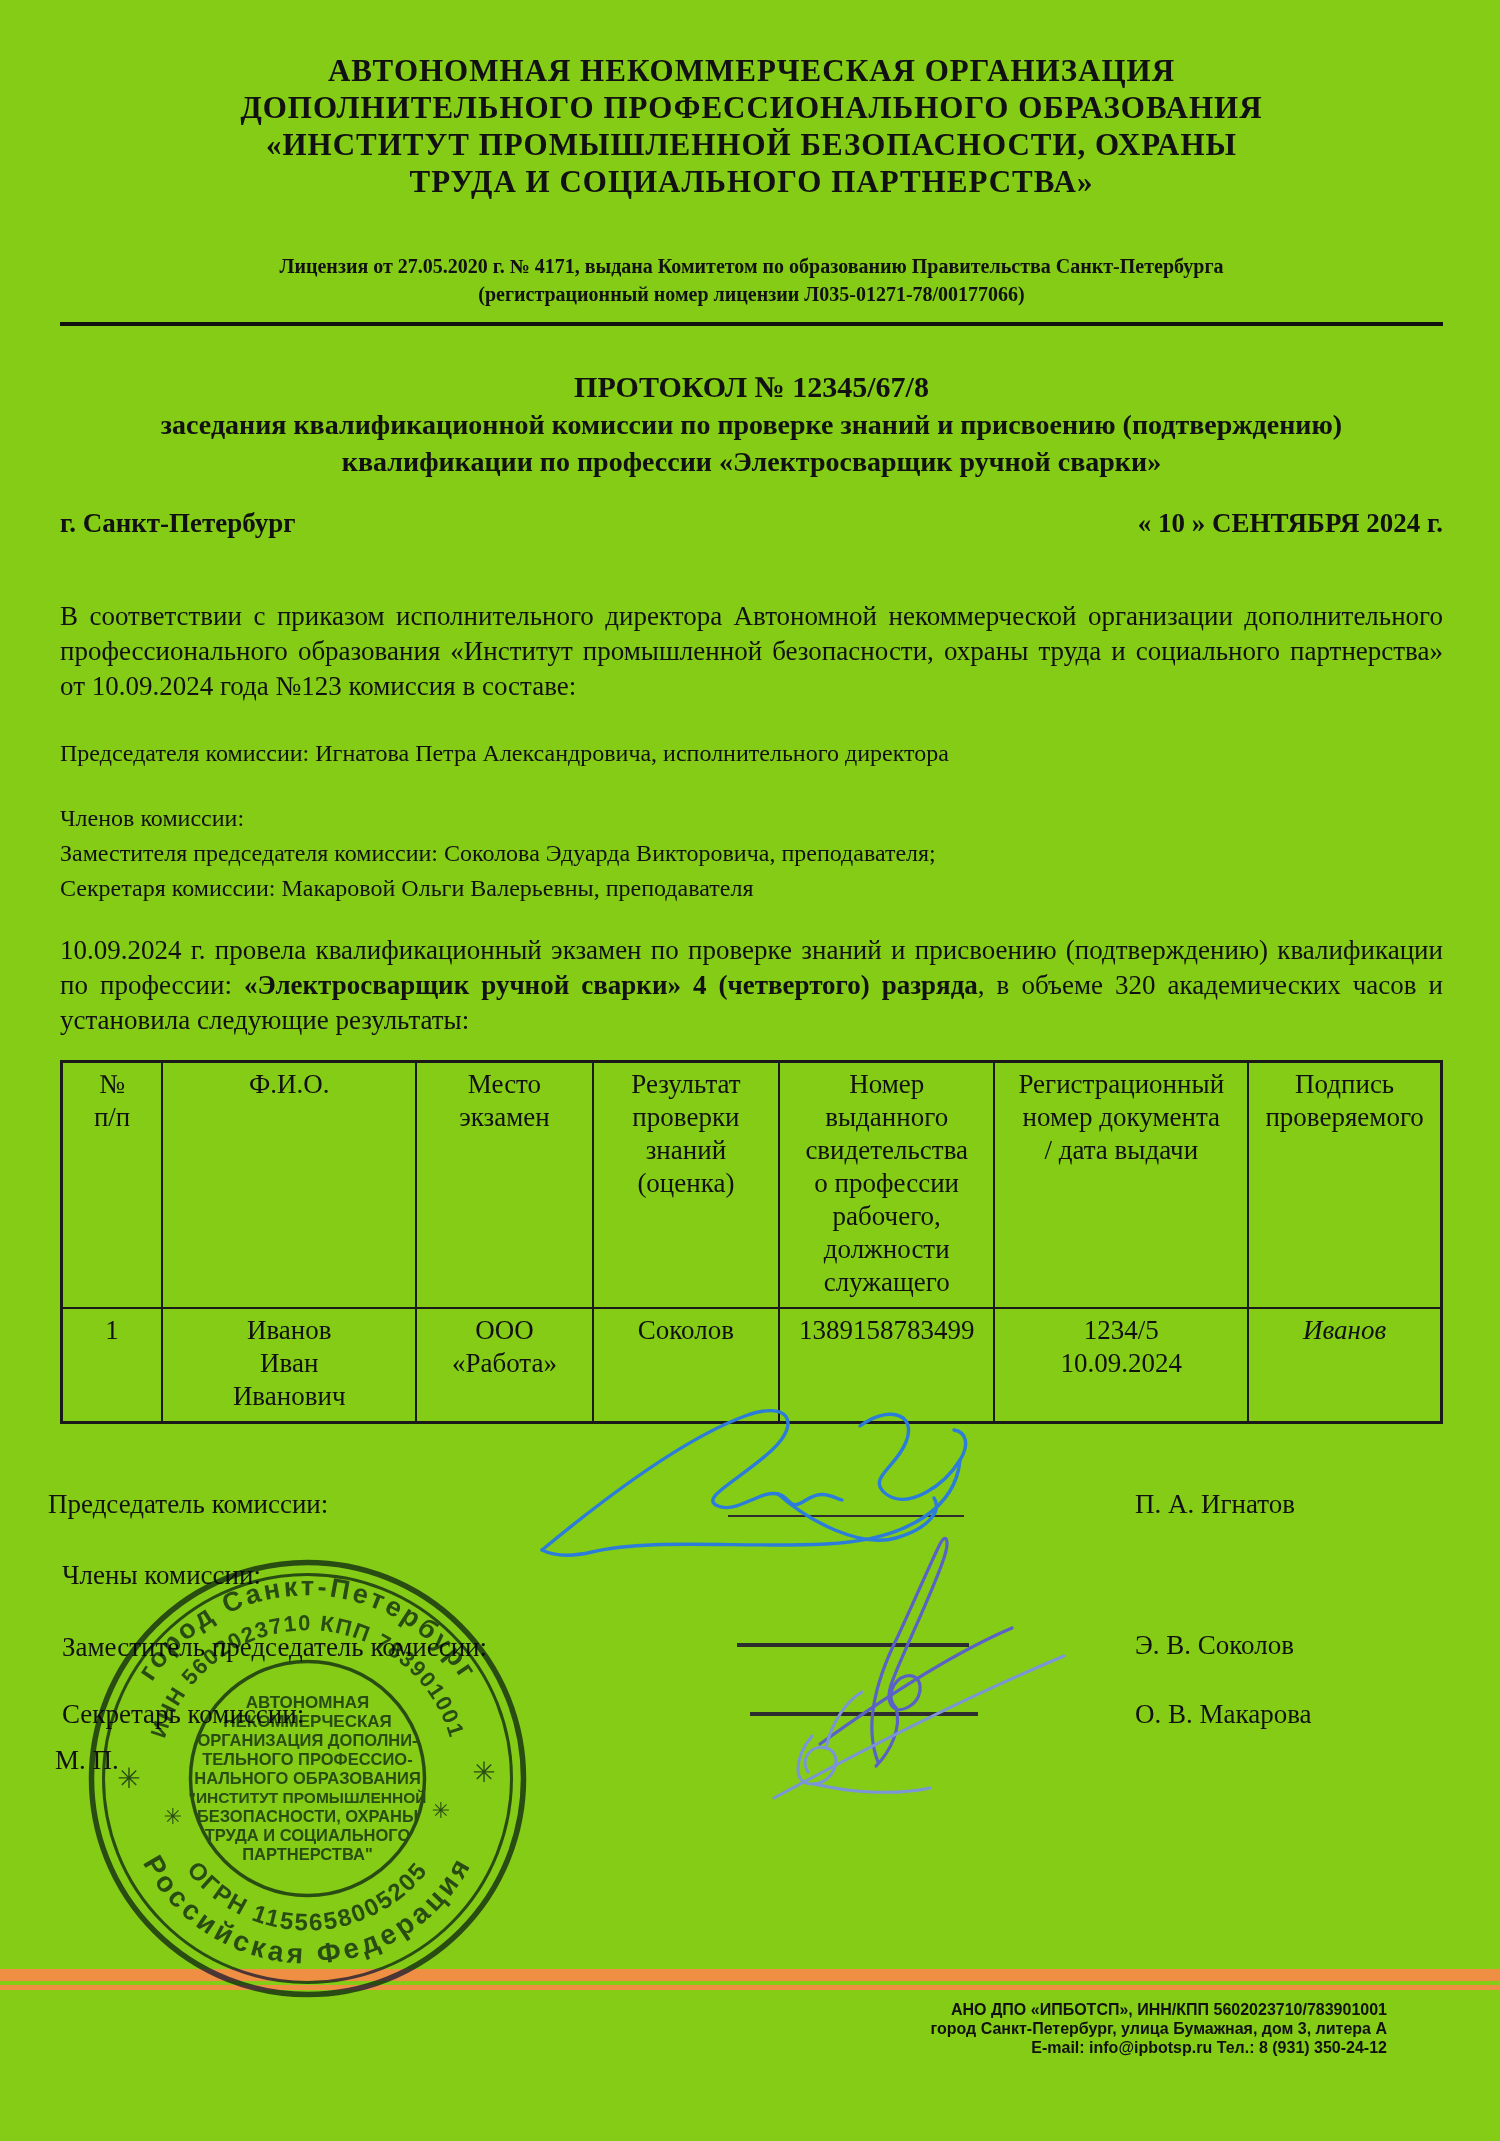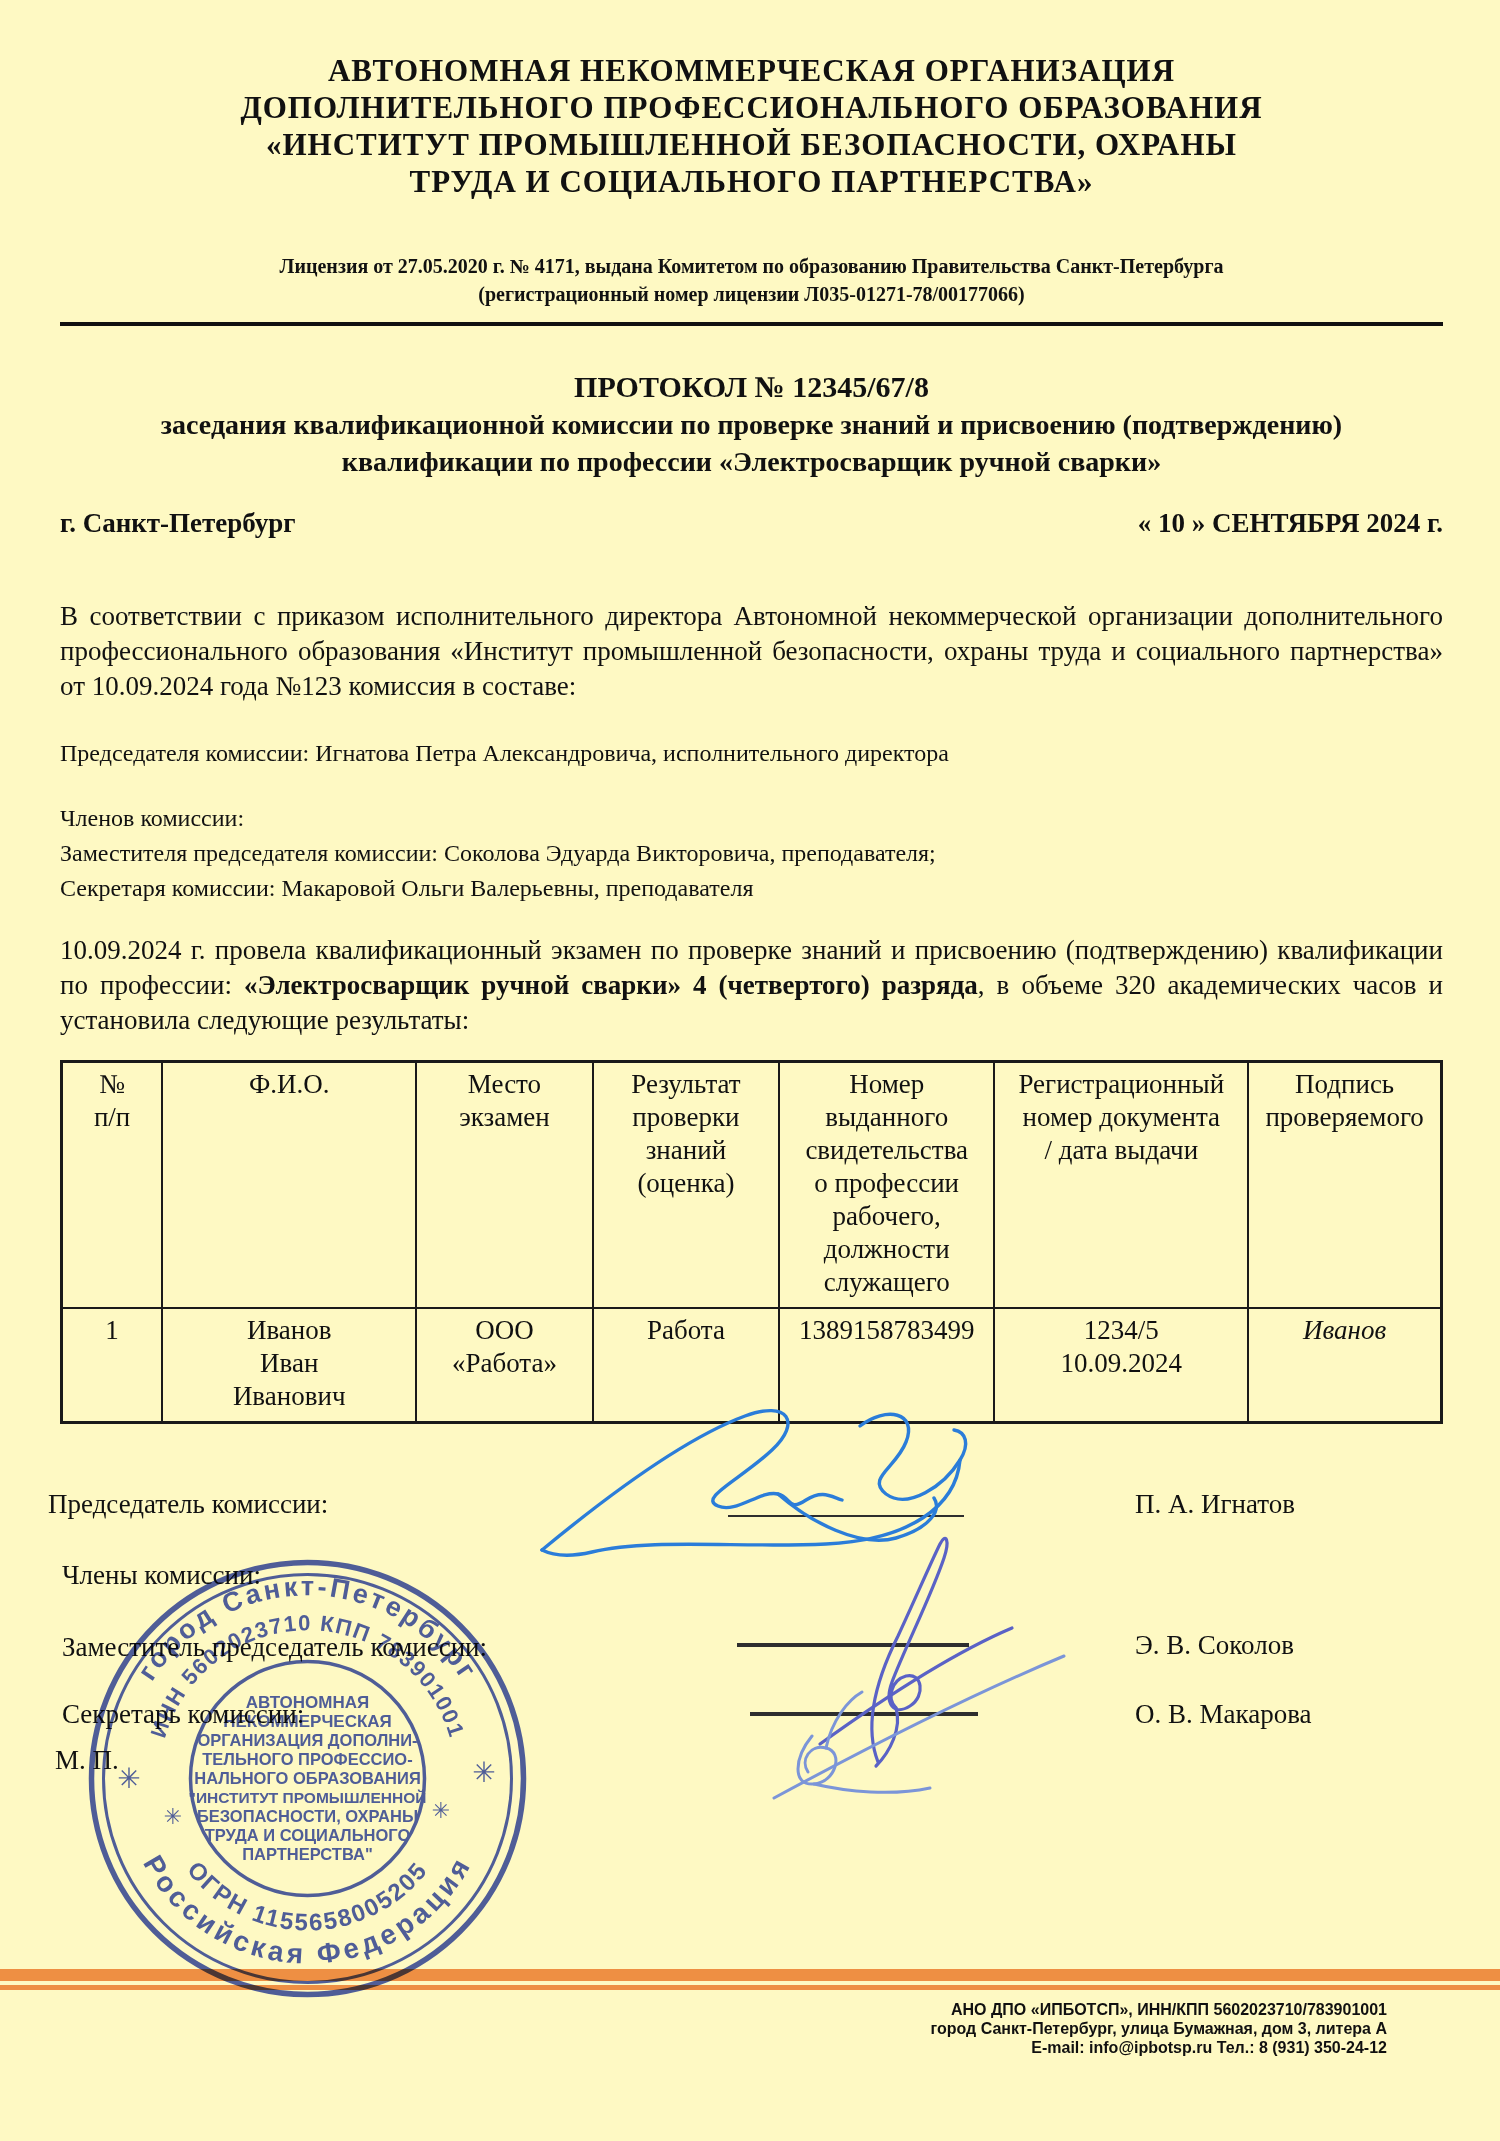--- a/index.html
+++ b/index.html
@@ -1,19 +1,19 @@
 <!DOCTYPE html>
 <html lang="ru"><head>
 <meta charset="utf-8">
 <style>
   html,body{margin:0;padding:0;background:#fff;}
   .page{
     position:relative;
     width:1500px;height:2141px;
-    background:#fef9c3;
+    background:#84cc16;
     font-family:"Liberation Serif","DejaVu Serif",serif;
     color:#111;
     overflow:hidden;
   }
   .content{padding:0 57px 0 60px;}
   
   .org-head{margin-top:52px;text-align:center;font-weight:bold;font-size:31px;line-height:37px;letter-spacing:1px;}
   .license{margin-top:52px;text-align:center;font-weight:bold;font-size:20px;line-height:28px;}
   .rule{margin-top:14px;height:4px;background:#111;}
   
@@ -130,21 +130,21 @@
         <td>Подпись
 проверяемого</td>
       </tr>
       <tr>
         <td>1</td>
         <td class="c-fio">Иванов
 Иван
 Иванович</td>
         <td>ООО
 «Работа»</td>
-        <td>Работа</td>
+        <td>Соколов</td>
         <td>1389158783499</td>
         <td>1234/5
 10.09.2024</td>
         <td class="c-sign">Иванов</td>
       </tr>
     </tbody>
       </table>
   </div>
 
   <div class="abs" style="left:48px;top:1487px;">Председатель комиссии:</div>

